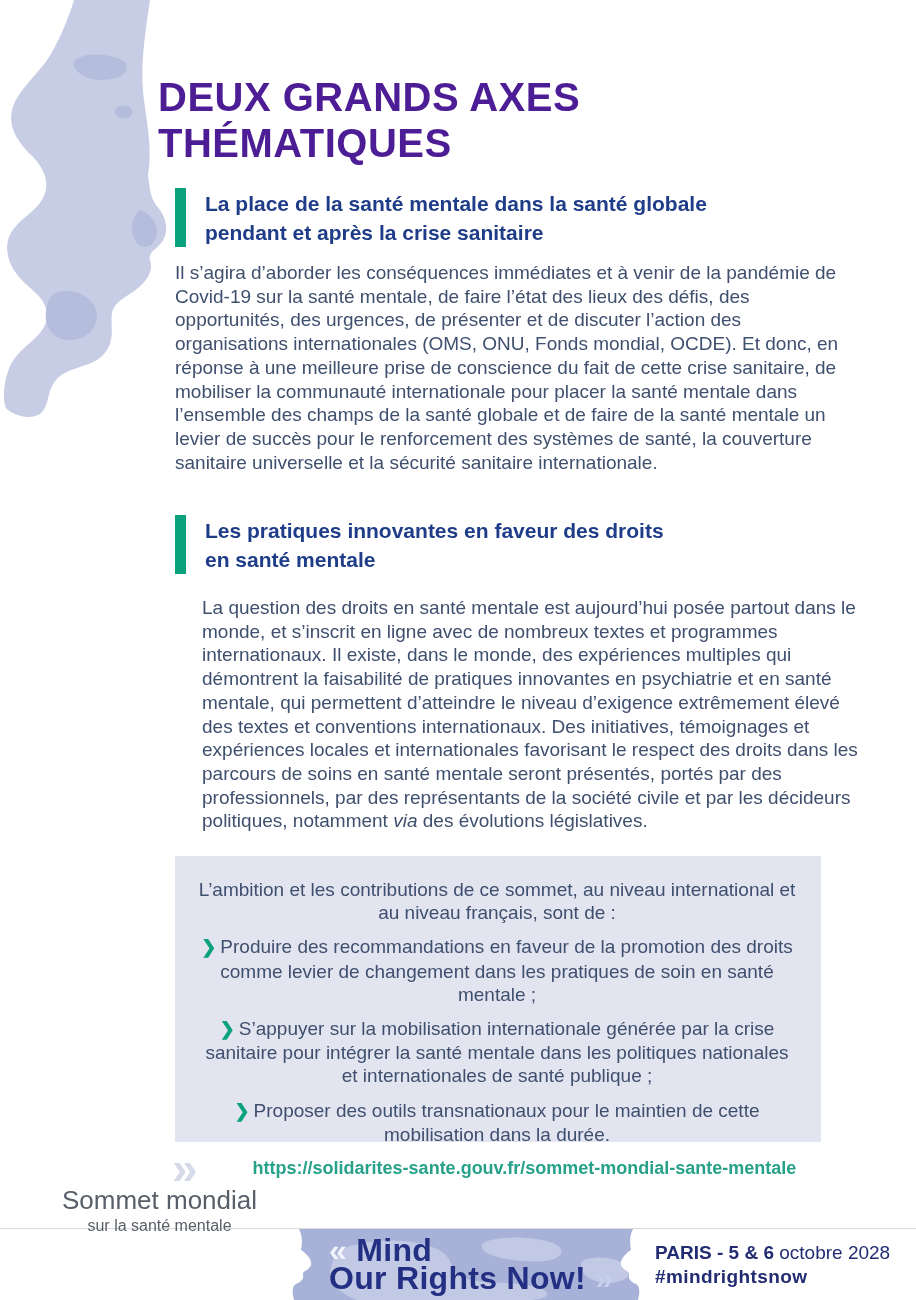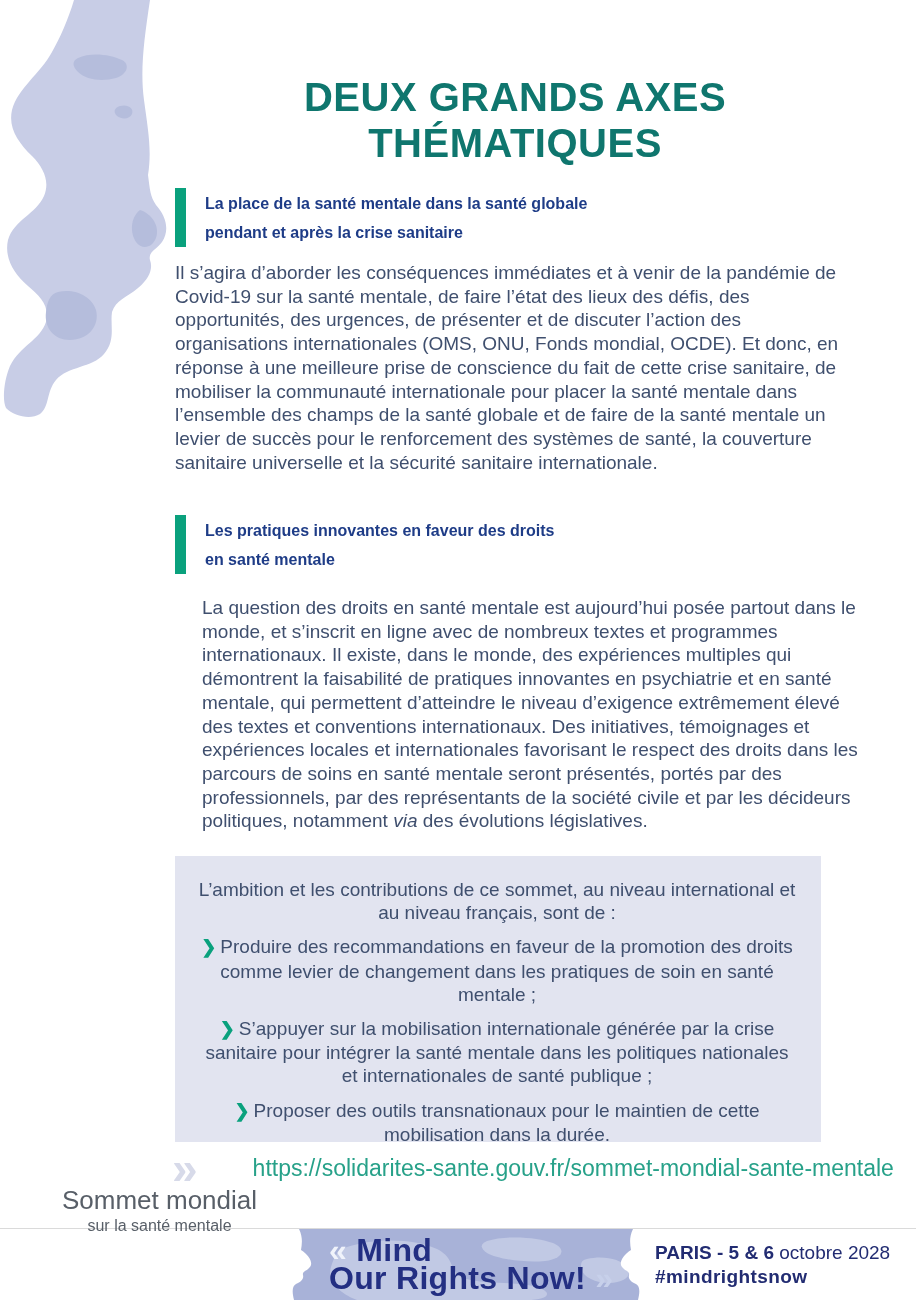--- a/index.html
+++ b/index.html
@@ -9,32 +9,32 @@
     width:916px; height:1300px;
     background:#ffffff;
     font-family:"Liberation Sans", sans-serif;
     overflow:hidden;
   }
   
   .deco-topleft { position:absolute; left:0; top:0; width:180px; height:420px; }
 
   
   .page-title {
-    position:absolute; left:175px; top:74px; width:680px;
+    position:absolute; left:158px; top:74px; width:680px;
     font-size:40px; line-height:46px; font-weight:800;
-    letter-spacing:0.5px; color:#0f766e;text-align:center;
+    letter-spacing:0.5px; color:#4c1d95;
   }
 
   
   .section-heading { position:absolute; left:175px; display:flex; }
   .section-heading .bar {
     width:11px; background:#0aa17d; flex:0 0 11px; margin-right:19px;
   }
   .section-heading .h-text {
-    font-size:16px; line-height:29px; font-weight:700; color:#1e3c87;
+    font-size:21px; line-height:29px; font-weight:700; color:#1e3c87;
     padding-top:1px;
   }
   .sh-1 { top:188px; }
   .sh-2 { top:515px; }
 
   
   .body-par {
     position:absolute; left:175px; width:664px;
     font-size:19px; line-height:23.7px; color:#3f4f6e;
   }
@@ -55,21 +55,21 @@
 
   
   .link-row {
     position:absolute; left:172px; top:1148px; display:flex; align-items:center;
   }
   .link-chevrons {
     font-size:46px; font-weight:700; color:#d7dae9; line-height:40px;
     margin-right:18px;
   }
   .summit-link {
-    font-size:23px; font-weight:400; color:#27a189; text-decoration:none;padding-left:37px;
+    font-size:18px; font-weight:700; color:#27a189; text-decoration:none;padding-left:37px;
   }
 
   
   .footer-divider {
     position:absolute; left:0; top:1228px; width:916px; height:1px; background:#dadada;
   }
   .footer-brand {
     position:absolute; left:52px; top:1186px; width:215px; text-align:center;
     color:#585f68;
   }

